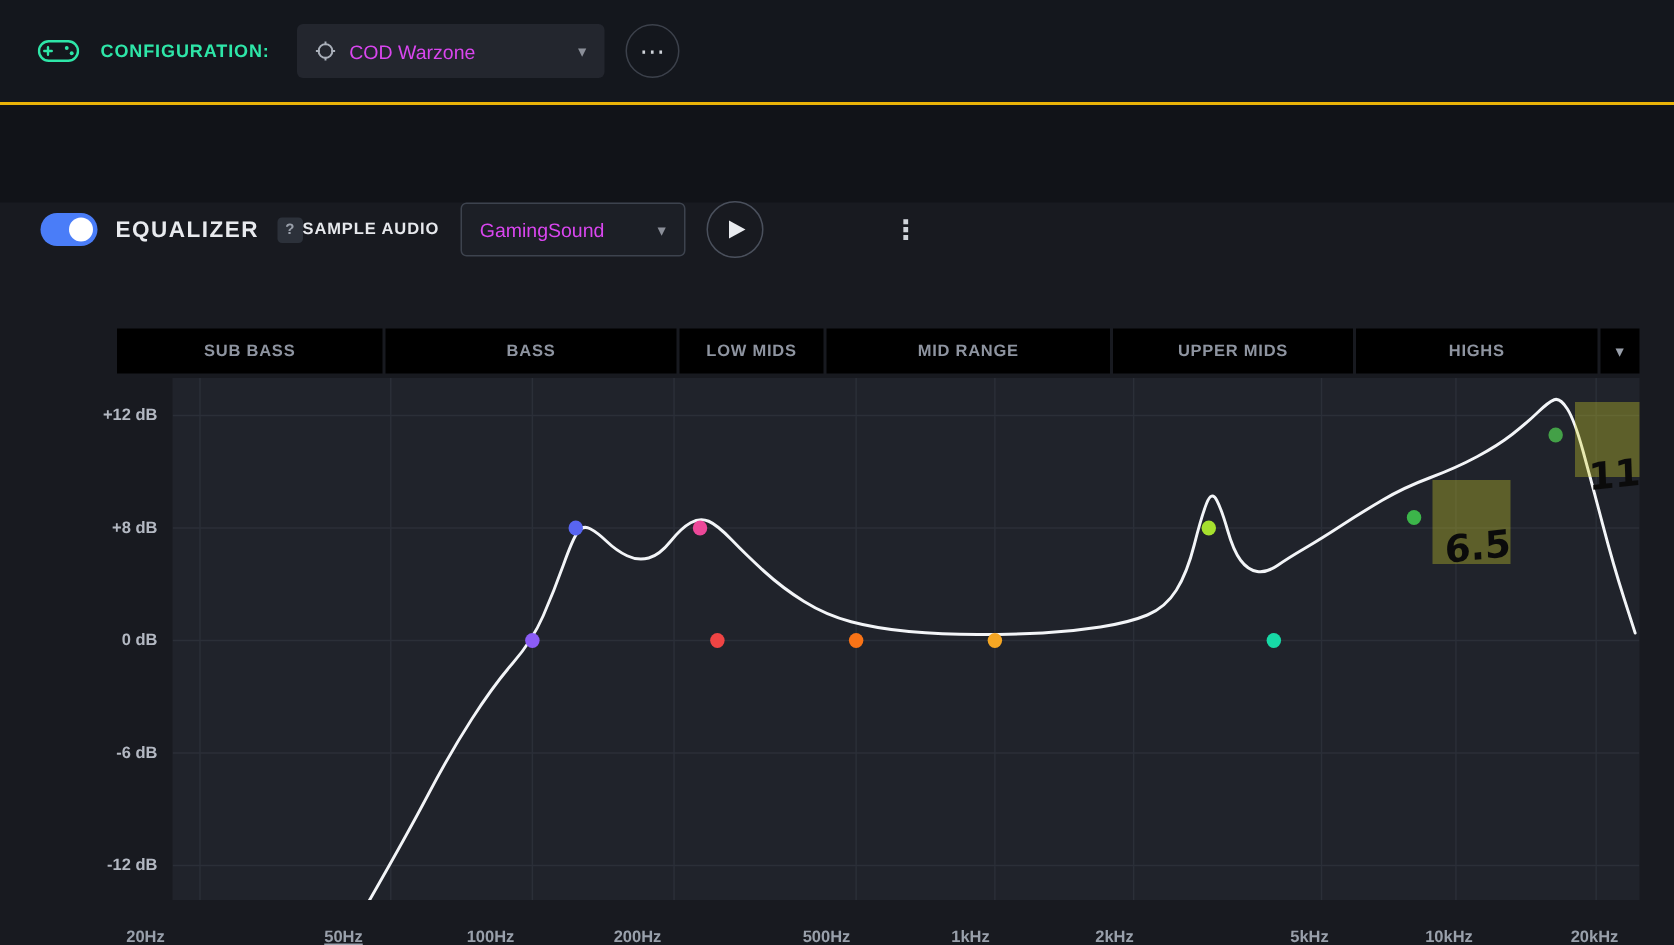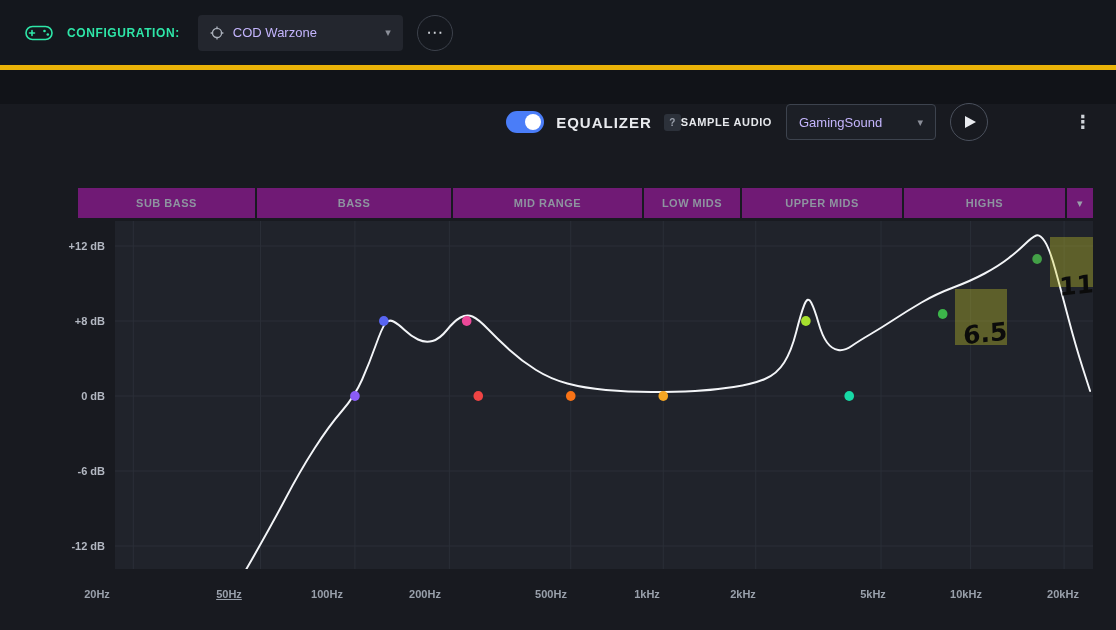--- a/index.html
+++ b/index.html
@@ -5,41 +5,41 @@
   * { box-sizing: border-box; margin: 0; padding: 0; }
   html,body { width:1116px; height:630px; overflow:hidden; }
   body {
     background:#111318;
     font-family:"Liberation Sans","DejaVu Sans",sans-serif;
     color:#e8eaee;
     -webkit-font-smoothing:antialiased;
   }
   
   .topbar {
-    height:70px; background:#14171d; border-bottom:5px solid #eab308;
+    height:70px; background:#14171d; border-bottom:2px solid #eab308;
     display:flex; align-items:center; padding:0 25px; gap:14px;
   }
   .gamepad { flex:0 0 auto; display:flex; }
   .config-label { color:#2ee6a8; font-size:12px; font-weight:700; letter-spacing:.6px; }
   .dd {
     height:36px; background:#23262e; border-radius:4px; display:flex; align-items:center;
     gap:9px; padding:0 12px; cursor:pointer;
   }
   .config-dd { width:205px; margin-left:4px; }
-  .dd .dd-value { font-size:13px; color:#c4b5fd; flex:1; }
+  .dd .dd-value { font-size:13px; color:#d946ef; flex:1; }
   .chev { color:#8b8f99; font-size:11px; }
   .circle-btn {
     width:36px; height:36px; border-radius:50%; border:1px solid #3c414b; background:transparent;
     color:#cfd3d9; display:flex; align-items:center; justify-content:center; cursor:pointer;
     font-size:17px; line-height:1;
   }
   
   .eq-header {
-    height:36px; margin:34px 24px 48px 27px;
-    display:flex; align-items:center; justify-content:flex-end;
+    height:36px; margin:65px 24px 48px 27px;
+    display:flex; align-items:center; justify-content:flex-start;
   }
   .eq-left { display:flex; align-items:center; gap:12px; }
   .toggle {
     width:38px; height:22px; border-radius:11px; background:#4a7df8; position:relative; cursor:pointer;
   }
   .toggle .knob {
     position:absolute; right:3px; top:3px; width:16px; height:16px; border-radius:50%; background:#ffffff;
   }
   .eq-title { font-size:15px; font-weight:700; letter-spacing:1px; color:#e8eaee; }
   .help {
@@ -56,21 +56,21 @@
   .play-tri {
     width:0; height:0; border-left:11px solid #e9ebef;
     border-top:6.5px solid transparent; border-bottom:6.5px solid transparent; margin-left:3px;
   }
   .kebab { margin-left:72px; color:#d0d4da; font-size:18px; font-weight:700; cursor:pointer; }
   
   .band-row {
     margin:0 23px 3px 78px; display:flex; gap:2px; height:30px;
   }
   .band-cell {
-    background:#701a75; display:flex; align-items:center; justify-content:center;
+    background:#000000; display:flex; align-items:center; justify-content:center;
     font-size:11px; font-weight:700; letter-spacing:.5px; color:#8e94a0; cursor:pointer;
   }
   .band-0{width:177px} .band-1{width:194px} .band-2{width:96px}
   .band-3{width:189px} .band-4{width:160px} .band-5{flex:1}
   .band-chev { width:26px; flex:0 0 26px; color:#9aa0ab; }
   
   .chart-row { display:flex; margin-right:23px;padding-left:37px; }
   .y-axis { width:78px; position:relative; height:348px; }
   .ytick {
     position:absolute; right:10px; transform:translateY(-50%);
@@ -141,22 +141,22 @@
         <button class="play-btn">
           <span class="play-tri"></span>
         </button>
         <span class="kebab">⋮</span>
       </div>
     </div>
 
     <div class="band-row">
       <div class="band-cell band-0">SUB BASS</div>
       <div class="band-cell band-1">BASS</div>
+      <div class="band-cell band-2">LOW MIDS</div>
       <div class="band-cell band-3">MID RANGE</div>
-      <div class="band-cell band-2">LOW MIDS</div>
       <div class="band-cell band-4">UPPER MIDS</div>
       <div class="band-cell band-5">HIGHS</div>
       <div class="band-cell band-chev">▾</div>
     </div>
 
     <div class="chart-row">
       <div class="y-axis">
           <span class="ytick" style="top: 25px;">+12 dB</span>
           <span class="ytick" style="top: 100px;">+8 dB</span>
           <span class="ytick" style="top: 175px;">0 dB</span>

